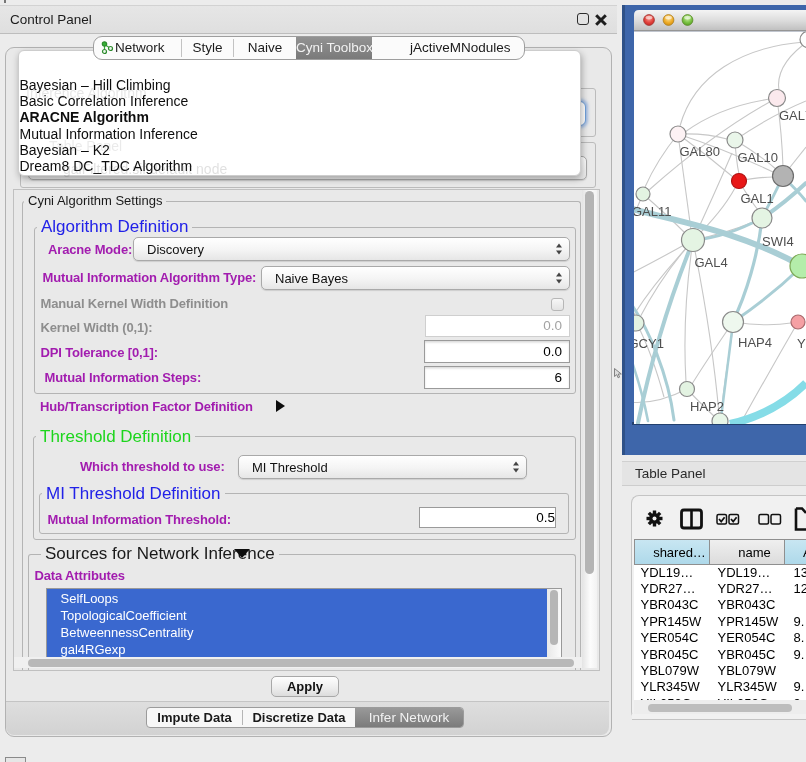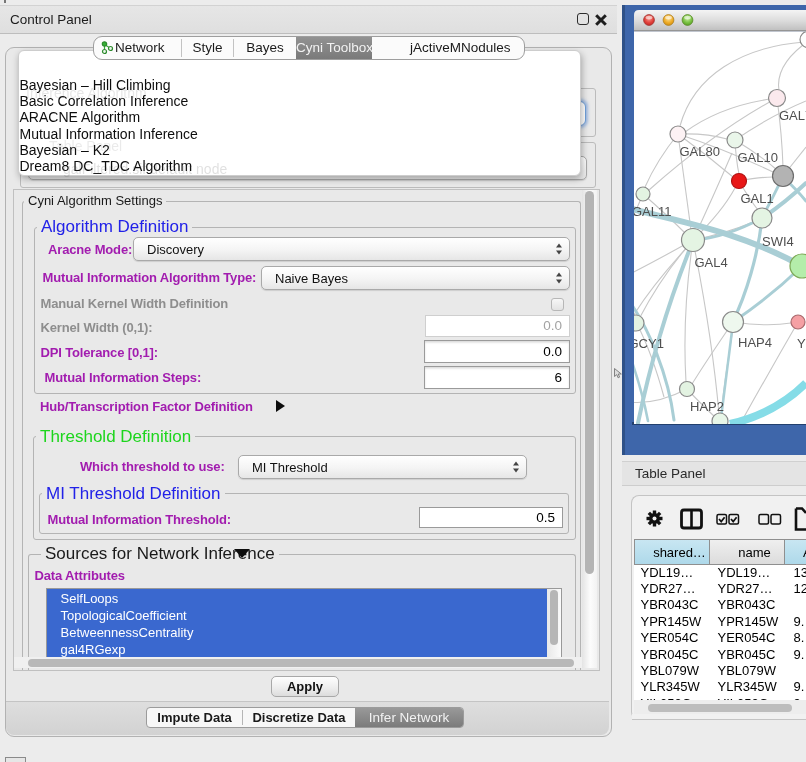--- a/index.html
+++ b/index.html
@@ -1,18 +1,18 @@
 <!DOCTYPE html>
 <html><head><meta charset="utf-8">
 <style>
 html,body{margin:0;padding:0}
 body{width:806px;height:762px;position:relative;overflow:hidden;background:#ececec;
  font-family:"Liberation Sans",sans-serif;-webkit-font-smoothing:antialiased}
 .abs{position:absolute}
-.b{font-weight:normal}
+.b{font-weight:bold}
 .lbl{position:absolute;font-size:13px;font-weight:bold;color:#a21caf;white-space:nowrap;letter-spacing:-0.15px;line-height:13px}
 .lbl.dis{color:#8e8e8e}
 .gtitle{position:absolute;font-size:17px;background:#e9e9e9;padding:0 4px;white-space:nowrap;line-height:14px}
 .gbox{position:absolute;border:1px solid #b4b4b4;border-radius:3px}
 .combo{position:absolute;border:1px solid #a9a9a9;border-radius:5px;
  background:linear-gradient(#ffffff,#f4f4f4 55%,#e6e6e6);
  font-size:13px;color:#111;box-shadow:0 1px 1px rgba(0,0,0,0.12)}
 .combo span{position:absolute;left:13px;top:50%;transform:translateY(-50%);white-space:nowrap}
 .updn{position:absolute;right:6.5px;top:50%;width:7px;height:11px;transform:translateY(-50%)}
 .updn:before{content:"";position:absolute;left:0;top:0;border-left:3.5px solid transparent;border-right:3.5px solid transparent;border-bottom:4.5px solid #444}
@@ -191,21 +191,21 @@
           <circle cx="3.5" cy="3" r="2.2" fill="#35b035" stroke="#2c8a2c"></circle>
           <circle cx="3.5" cy="10.5" r="2" fill="#eaf6ea" stroke="#2c8a2c"></circle>
           <circle cx="9.5" cy="7.5" r="2" fill="#eaf6ea" stroke="#2c8a2c"></circle>
         </g>
       </svg>
     <span style="position:absolute;left:21px;top:0">Network</span>
   </div>
   <div style="width:1px;background:#c3c3c3;margin:2px 0"></div>
   <div class="tab" style="width:51px">Style</div>
   <div style="width:1px;background:#c3c3c3;margin:2px 0"></div>
-  <div class="tab" style="width:62px">Bayes</div>
+  <div class="tab" style="width:62px">Naive</div>
   <div class="tab" style="width:76px;background:linear-gradient(#929292,#7a7a7a);color:#f2f2f2">Cyni Toolbox</div>
   <div class="tab" style="width:152px;text-align:left;padding-left:0"><span style="margin-left:38px">jActiveMNodules</span></div>
 </div>
 
 <div class="abs" style="left:13px;top:189px;width:585px;height:480px;border:1px solid #c0c0c0;background:#e9e9e9;overflow:hidden">
 </div>
 
 <div class="gbox" style="left:22px;top:200.5px;width:556.5px;height:468px;border-radius:3px 3px 0 0;border-bottom:none"></div>
 <div class="gtitle" style="left:24px;top:193.5px;color:#1a1a1a;font-size:13px">Cyni Algorithm Settings</div>
 
@@ -237,21 +237,21 @@
 <div class="gbox" style="left:33px;top:436px;width:540.5px;height:102px"></div>
 <div class="gtitle" style="left:36px;top:429.5px;color:#1dd51d">Threshold Definition</div>
 <div class="lbl" style="left:80px;top:459.5px">Which threshold to use:</div>
 <div class="combo" style="left:238px;top:455px;width:287px;height:22px">
     <span style="left:13px">MI Threshold</span>
     <i class="updn"></i>
   </div>
 <div class="gbox" style="left:38.5px;top:493px;width:528.5px;height:39px"></div>
 <div class="gtitle" style="left:42px;top:486.5px;color:#2121e8">MI Threshold Definition</div>
 <div class="lbl" style="left:47.5px;top:513px">Mutual Information Threshold:</div>
-<div class="tfield" style="left:419px;top:507px;width:135px;height:19px;border:1px solid #9a9a9a;line-height:19px;padding-right:7px">0.5</div>
+<div class="tfield" style="left:419px;top:507px;width:135px;height:19px;border:1px solid #9a9a9a;line-height:19px;">0.5</div>
 
 <div class="gbox" style="left:27.5px;top:553.5px;width:546px;height:115px;border-bottom:none;border-radius:3px 3px 0 0"></div>
 <div class="gtitle" style="left:41px;top:546.5px;color:#1a1a1a">Sources for Network Inference</div>
 <div class="abs" style="left:234px;top:549px;width:0;height:0;border-top:9px solid #0d0d0d;border-left:8px solid transparent;border-right:8px solid transparent"></div>
 <div class="lbl" style="left:34.5px;top:568.5px">Data Attributes</div>
 <div class="abs" style="left:45.5px;top:587.5px;width:514px;height:68px;border:1px solid #999;background:#14532d;overflow:hidden">
   <div style="position:absolute;left:0;top:0;width:500px;height:68px;background:#3a68cf"></div>
   <div style="position:absolute;left:14px;top:1px;font-size:13px;color:#fff;line-height:17px;white-space:nowrap">SelfLoops<br>TopologicalCoefficient<br>BetweennessCentrality<br>gal4RGexp</div>
   <div style="position:absolute;right:0;top:0;width:14px;height:68px;background:linear-gradient(90deg,#e8e8e8,#fbfbfb)"></div>
   <div style="position:absolute;right:2.5px;top:1px;width:8.5px;height:55px;background:#b6b6b6;border-radius:4.5px"></div>

